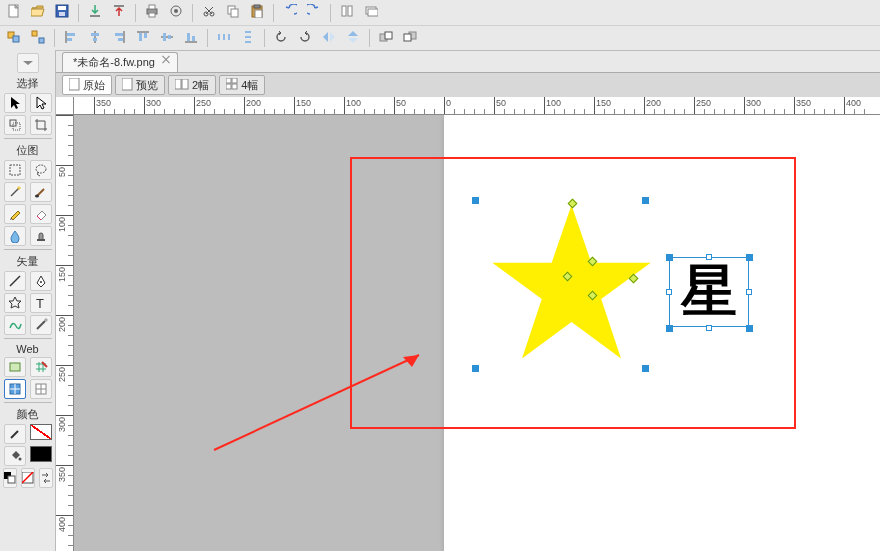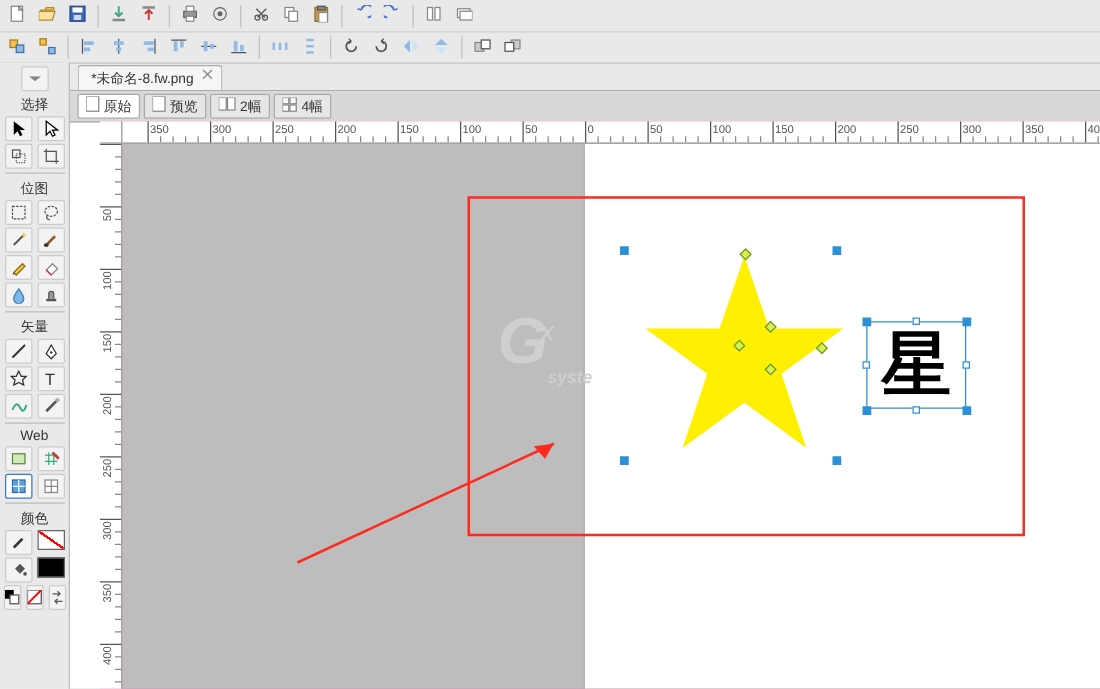--- a/index.html
+++ b/index.html
@@ -52,21 +52,21 @@
     width: 22px; height: 20px; border: 1px solid #ccc; border-radius: 2px;
     background: #f3f3f3; display: flex; align-items: center; justify-content: center; cursor: pointer;
   }
   .pal-btn.active { border-color: #3a79c7; background: #fff; }
   .sw { width:22px; height:16px; border:1px solid #666;}
   .sw.black{background:#000;}
   .sw.none{background:#fff;position:relative;}
   .sw.none::after{content:'';position:absolute;left:0;top:0;right:0;bottom:0;background:linear-gradient(to top right,transparent 46%,red 46%,red 54%,transparent 54%);}
 
   
-  .work-wrap { position: absolute; left: 56px; top: 97px; right: 0; bottom: 0; background: #ec4899; margin-left: 24px; }
+  .work-wrap { position: absolute; left: 56px; top: 97px; right: 0; bottom: 0; background: #84cc16; }
   .vruler {
     position: absolute; left: 0; top: 18px; width: 18px; bottom: 0; background: #fff; border-right: 1px solid #888;
     overflow: hidden;
   }
   .hruler {
     position: absolute; left: 18px; top: 0; right: 0; height: 18px; background: #fff; border-bottom: 1px solid #888;
     overflow: hidden; display: flex;
   }
   .rcorner { position:absolute; left:0; top:0; width:18px; height:18px; background:#fff; border-right:1px solid #888; border-bottom:1px solid #888;}
   .htick-major { position:absolute; top:0; width:1px; height:18px; background:#555;}
@@ -700,24 +700,20 @@
       <div class="vtick-major" style="top: 400px;"></div>
       <div class="vlabel" style="top: 402px;">400</div>
       <div class="vtick-minor" style="top: 410px;"></div>
       <div class="vtick-minor" style="top: 420px;"></div>
       <div class="vtick-minor" style="top: 430px;"></div>
     </div>
 
   <div class="viewport">
     <div class="page"></div>
 
-    <div class="watermark">
-      <span>G</span><span class="sub">X</span>
-      <span class="sys">syste</span>
-    </div>
 
     <div class="red-box" style="left:276px; top:42px; width:446px; height:272px;"></div>
 
     <svg class="arrow-line" style="left:130px; top:225px; width:230px; height:120px;" viewBox="0 0 230 120">
       <line x1="10" y1="110" x2="215" y2="15" stroke="#ff2a1f" stroke-width="2"></line>
       <path d="M215 15 l-16 2 l9 10 z" fill="#ff2a1f"></path>
     </svg>
 
     <div class="star" style="left:415px; top:85px; width:165px; height:165px;">
       <svg width="165" height="165" viewBox="0 0 100 100">

